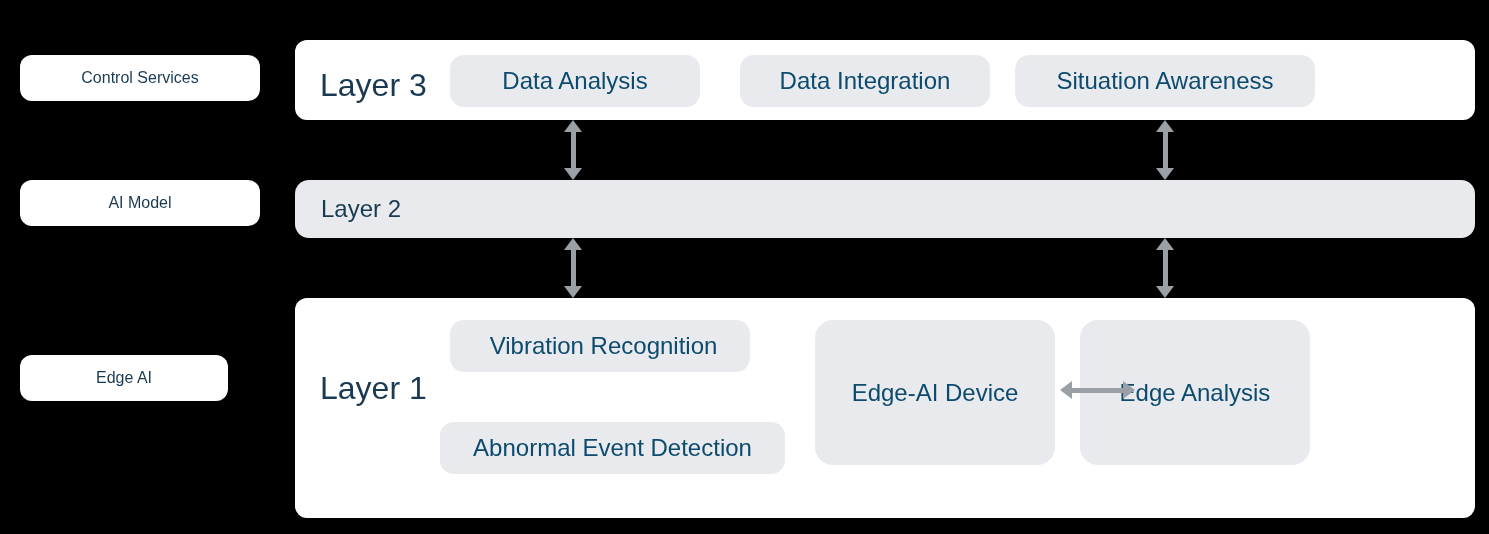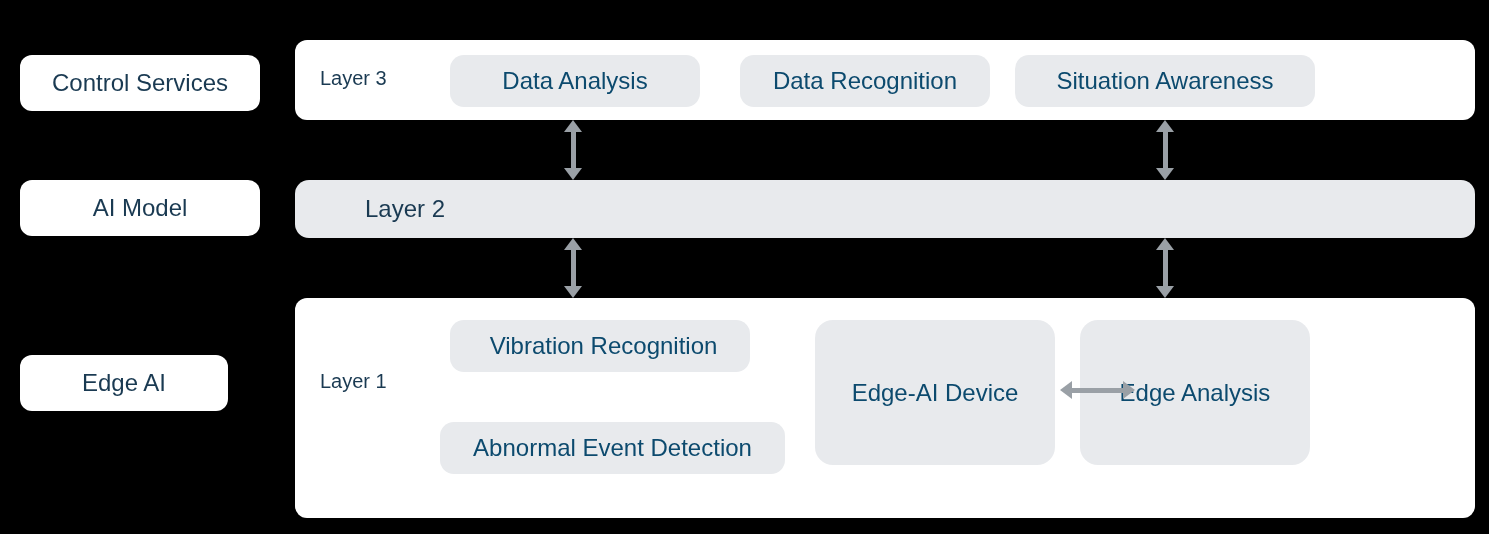--- a/index.html
+++ b/index.html
@@ -13,34 +13,34 @@
       width: 1489px;
       height: 534px;
       position: relative;
       color: #1a3a52;
     }
     .label-box {
       position: absolute;
       background: #fff;
       border-radius: 12px;
       padding: 14px 24px;
-      font-size: 24px;
+      font-size: 16px;
       color: #1a3a52;
       display: flex;
       align-items: center;
       justify-content: center;
     }
     .layer-panel {
       position: absolute;
       background: #fff;
       border-radius: 12px;
     }
     .layer-label {
       position: absolute;
-      font-size: 20px;
+      font-size: 32px;
       color: #1a3a52;
     }
     .chip {
       position: absolute;
       background: #e8eaed;
       border-radius: 14px;
       padding: 12px 22px;
       font-size: 24px;
       color: #0c4a6e;
       display: flex;
@@ -96,21 +96,20 @@
     }
     .arrow-h .head-r {
       border-left: 12px solid #9aa0a6;
     }
     .l2-bar {
       position: absolute;
       background: #e8eaed;
       border-radius: 14px;
       display: flex;
       align-items: center;
-      padding-left: 44px;
     }
     .l2-bar .l2-label {
       margin-left: 26px;
       font-size: 24px;
     }
     .l2-bar .l2-text {
       flex: 1;
       text-align: center;
       font-size: 24px;
       margin-left: -80px;
@@ -128,21 +127,21 @@
 <div class="label-box" style="left:20px; top:355px; width:208px;">
   <span>Edge AI</span>
 </div>
 
 <div class="layer-panel" style="left:295px; top:40px; width:1180px; height:80px;"></div>
 <span class="layer-label" style="left:320px; top:67px;">Layer 3</span>
 <div class="chip" style="left:450px; top:55px; width:250px;">
   <span>Data Analysis</span>
 </div>
 <div class="chip" style="left:740px; top:55px; width:250px;">
-  <span>Data Recognition</span>
+  <span>Data Integration</span>
 </div>
 <div class="chip" style="left:1015px; top:55px; width:300px;">
   <span>Situation Awareness</span>
 </div>
 
 <div class="arrow-v" style="left:563px; top:120px; height:60px;">
   <div class="head-up"></div>
     <div class="shaft"></div>
     <div class="head-down"></div>
 </div>

